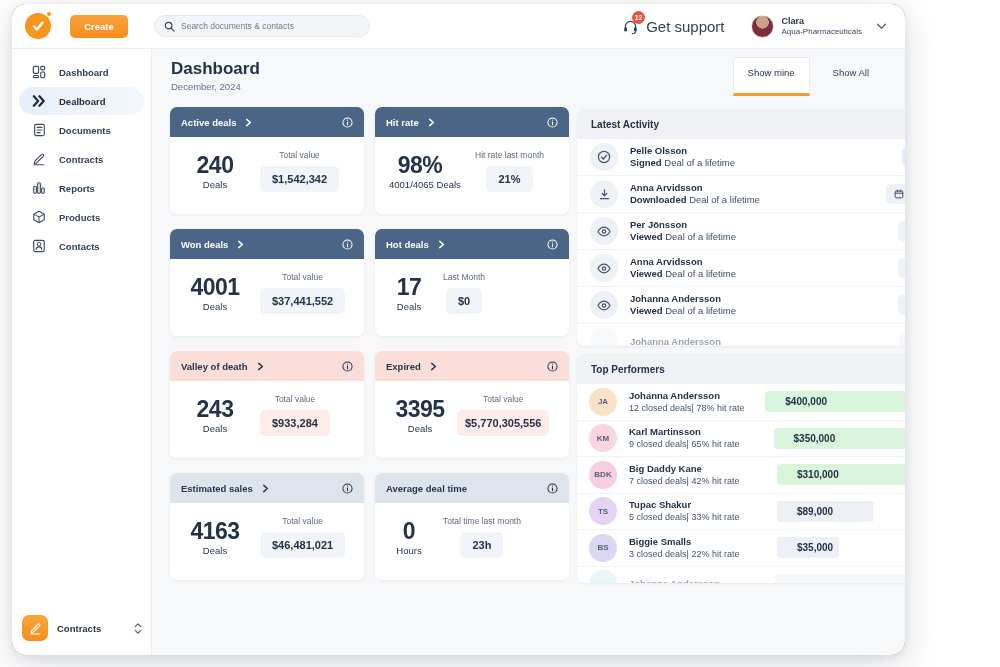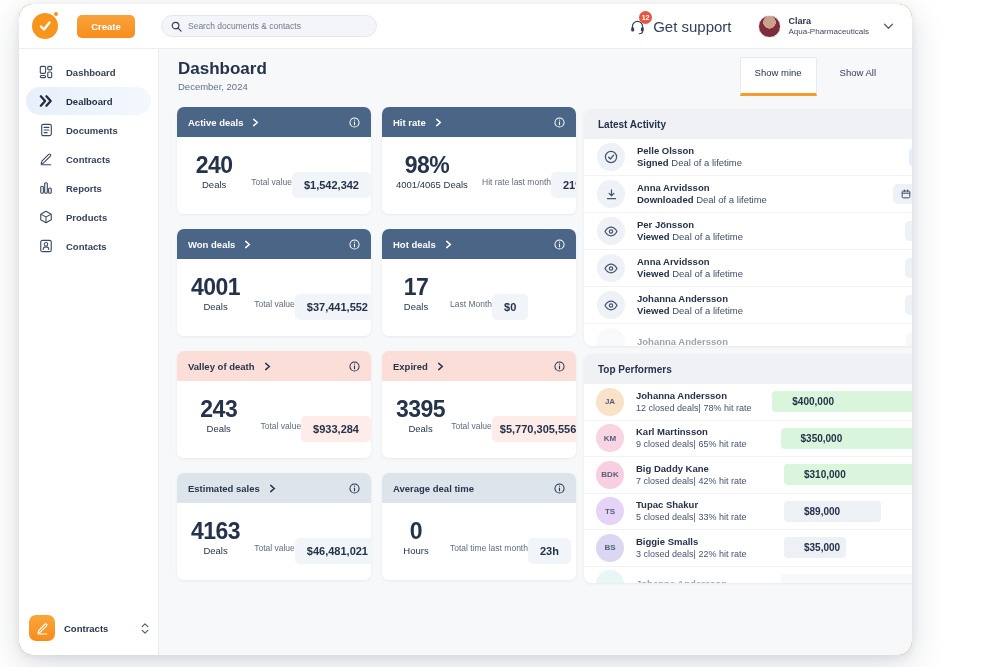--- a/index.html
+++ b/index.html
@@ -1,18 +1,18 @@
 <!DOCTYPE html>
 <html><head>
 <meta charset="utf-8">
 <style>
   * { margin:0; padding:0; box-sizing:border-box; }
   html,body { width:1000px; height:667px; background:#ffffff; font-family:"Liberation Sans", sans-serif; }
   .window {
-    position:absolute; left:19px; top:4px; width:893px; height:651px;
+    position:absolute; left:12px; top:4px; width:893px; height:651px;
     background:#a16207; border-radius:14px; overflow:hidden;
     box-shadow:0 10px 34px rgba(30,42,70,.16), 0 2px 8px rgba(30,42,70,.08);
   }
   
   .topbar { position:absolute; left:0; top:0; right:0; height:45px; background:#fff;
     border-bottom:1px solid #eceef3; display:flex; align-items:center; z-index:5; }
   .logo { width:26px; height:26px; margin-left:13px; position:relative; }
   .logo .disc { width:26px; height:26px; border-radius:50%; background:#f8951d; display:flex; align-items:center; justify-content:center; }
   .logo .dot { position:absolute; right:-1px; top:-2px; width:6px; height:6px; border-radius:50%; background:#f8951d; border:1.5px solid #fff; }
   .create-btn { margin-left:19px; width:58px; height:23px; border:none; border-radius:5px;
@@ -61,21 +61,21 @@
   .card.blue .card-head { background:#4a6585; color:#fff; }
   .card.pink .card-head { background:#fbded7; color:#27354d; }
   .card.gray .card-head { background:#dde4ec; color:#27354d; }
   .card-title { font-size:9.5px; font-weight:bold; }
   .card-chev { margin-left:9px; display:flex; }
   .card-info { margin-left:auto; display:flex; }
   .card-body { height:77px; background:#fff; display:flex; }
   .cb-left { margin-left:14px; margin-top:15px; width:62px;text-align:center; }
   .big-num { font-size:23px; font-weight:bold; color:#24324a; letter-spacing:-0.5px; line-height:26px;}
   .big-unit { font-size:9.5px; color:#27354d; margin-top:1px; white-space:nowrap;}
-  .cb-right { margin-left:14px; margin-top:13px; display:flex; flex-direction:row; align-items:center;}
+  .cb-right { margin-left:14px; margin-top:13px; display:flex; flex-direction:column; align-items:center;}
   .metric-lbl { font-size:8.5px; color:#5f6b7e; white-space:nowrap;}
   .metric-pill { margin-top:6px; padding:7px 12px; border-radius:5px; font-size:11px; font-weight:600; color:#24324a; white-space:nowrap;}
   .card.blue .metric-pill, .card.gray .metric-pill { background:#f1f4f8; }
   .card.pink .metric-pill { background:#fdece7; }
   
   .panel { position:absolute; left:425px; width:393px; background:#fff; border-radius:8px;
     box-shadow:0 1px 3px rgba(25,38,65,.07); overflow:hidden; }
   .panel.activity { top:60px; height:237px; }
   .panel.performers { top:305px; height:229px; }
   .panel-head { height:30px; background:#eff1f5; display:flex; align-items:center; padding:0 14px;

